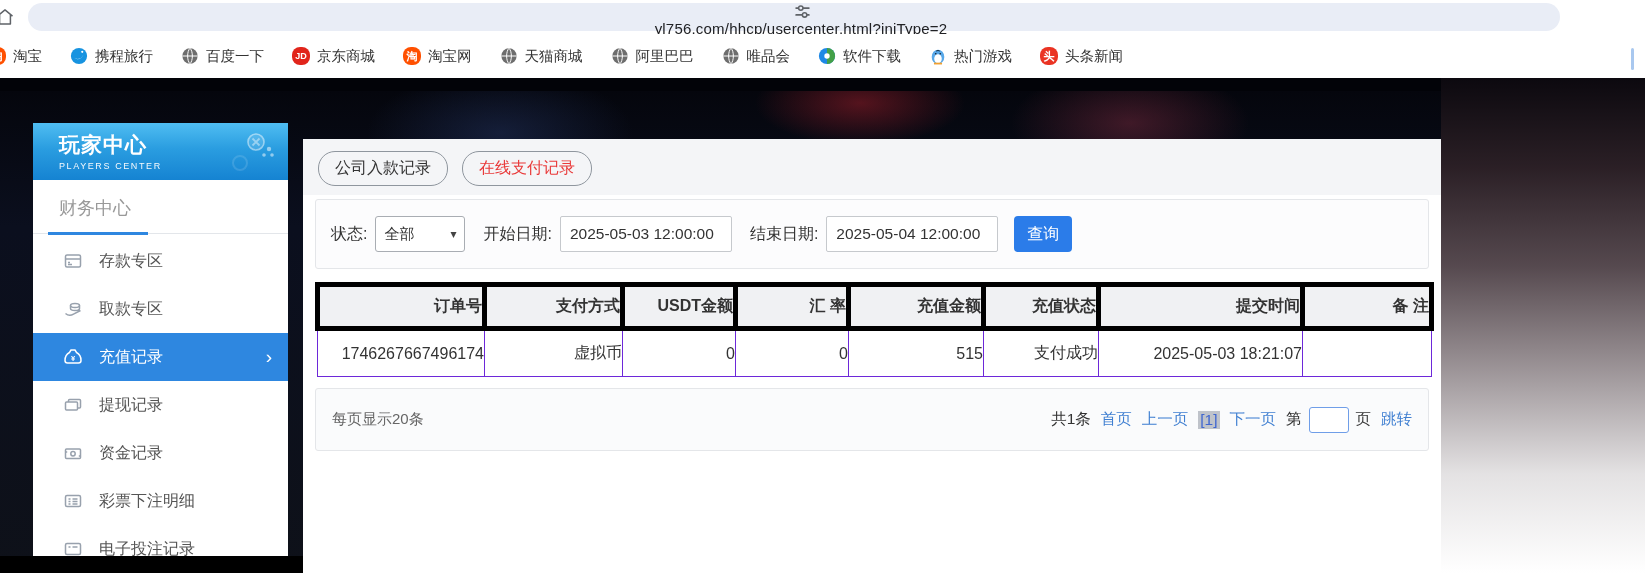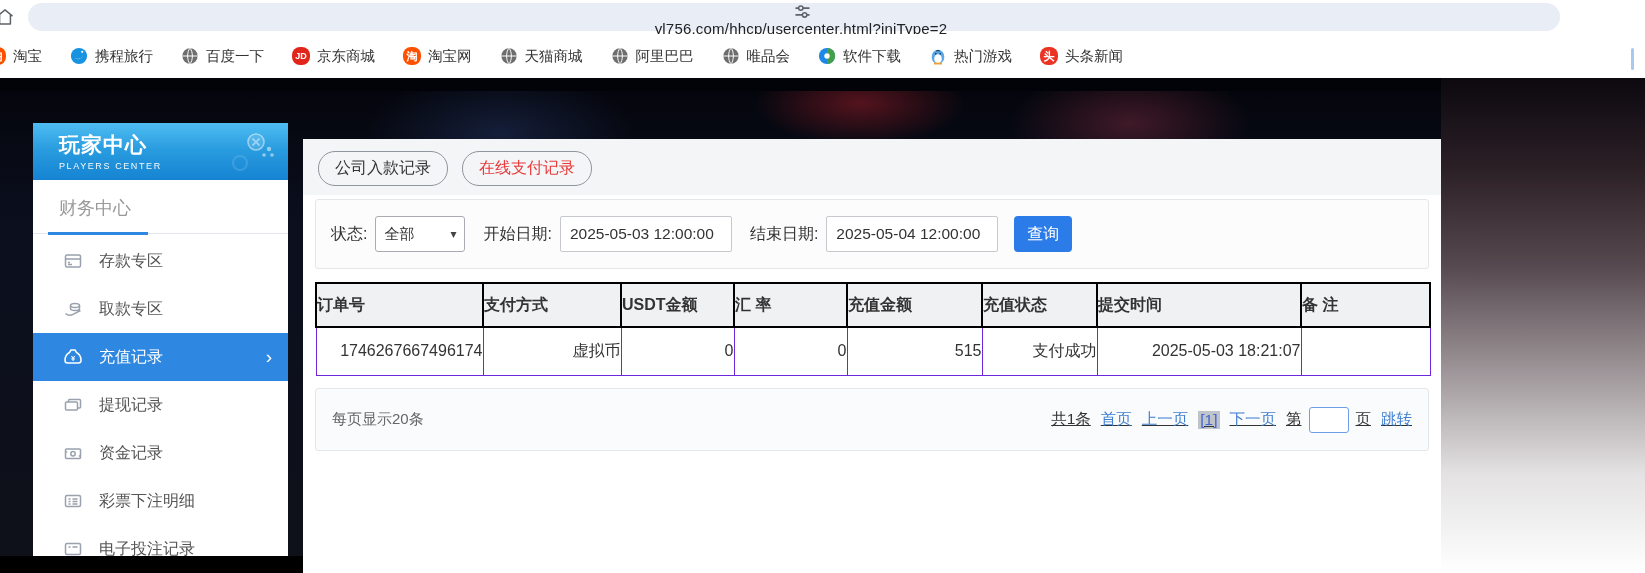--- a/index.html
+++ b/index.html
@@ -75,30 +75,30 @@
   .sel { margin-left:8px; width:90px; height:36px; border:1px solid #a9adb3; border-radius:3px; background:#fff;
          display:flex; align-items:center; justify-content:space-between; padding:0 8px; font-size:15px; cursor:pointer; }
   .sel .chev-dn { color:#444; font-size:12px; }
   .inp { margin-left:8px; width:172px; height:36px; border:1px solid #c6c9cd; border-radius:2px; font-size:15.5px;
          color:#333; padding:0 9px; font-family:inherit; background:#fff; }
   .query-btn { margin-left:16px; width:58px; height:36px; background:#2b7ce9; color:#fff; border:none;
                border-radius:4px; font-size:16px; cursor:pointer; font-family:inherit; }
 
   .data-table { position:absolute; top:143px; left:12px; width:1114px; border-collapse:collapse;
     table-layout:fixed; font-size:16px; color:#333; background:#fff; border:1px solid #e3e3e6; }
-  .data-table th { height:44px; background:#f0f1f3; font-weight:bold; border:2px solid #000000; text-align:left; }
+  .data-table th { height:44px; background:#f0f1f3; font-weight:bold; border:5px solid #000000; text-align:right;padding-left:32px; }
   .data-table td { height:48px; border:1px solid #6d28d9; text-align:right; }
   .c0{width:167px}.c1{width:138px}.c2{width:113px}.c3{width:113px}
   .c4{width:135px}.c5{width:115px}.c6{width:204px}.c7{width:129px}
 
   .pagination { position:absolute; top:249px; left:12px; width:1114px; height:63px; background:#fafbfc;
     border:1px solid #e4e6e9; border-radius:3px; display:flex; align-items:center; padding:0 16px;
     font-size:15px;gap:34px; }
   .pg-left { color:#666; }
-  .pg-right { margin-left:auto; display:flex; align-items:center; gap:10px; color:#333; font-size:15.5px;text-decoration:underline; }
+  .pg-right { margin-left:auto; display:flex; align-items:center; gap:10px; color:#333; font-size:15.5px; }
   .pg-link { color:#3f7fd1; cursor:pointer; }
   .pg-current { color:#3f66d0; background:#bfc3ca; padding:0 2px; cursor:pointer; }
   .jump-group { display:flex; align-items:center; gap:7px; }
   .jump-input { width:40px; height:26px; border:1px solid #6f9ee8; border-radius:3px; background:#fff;
                 font-family:inherit; font-size:14px; text-align:center; }
 </style>
 </head>
 <body>
 
 <div class="screen">

